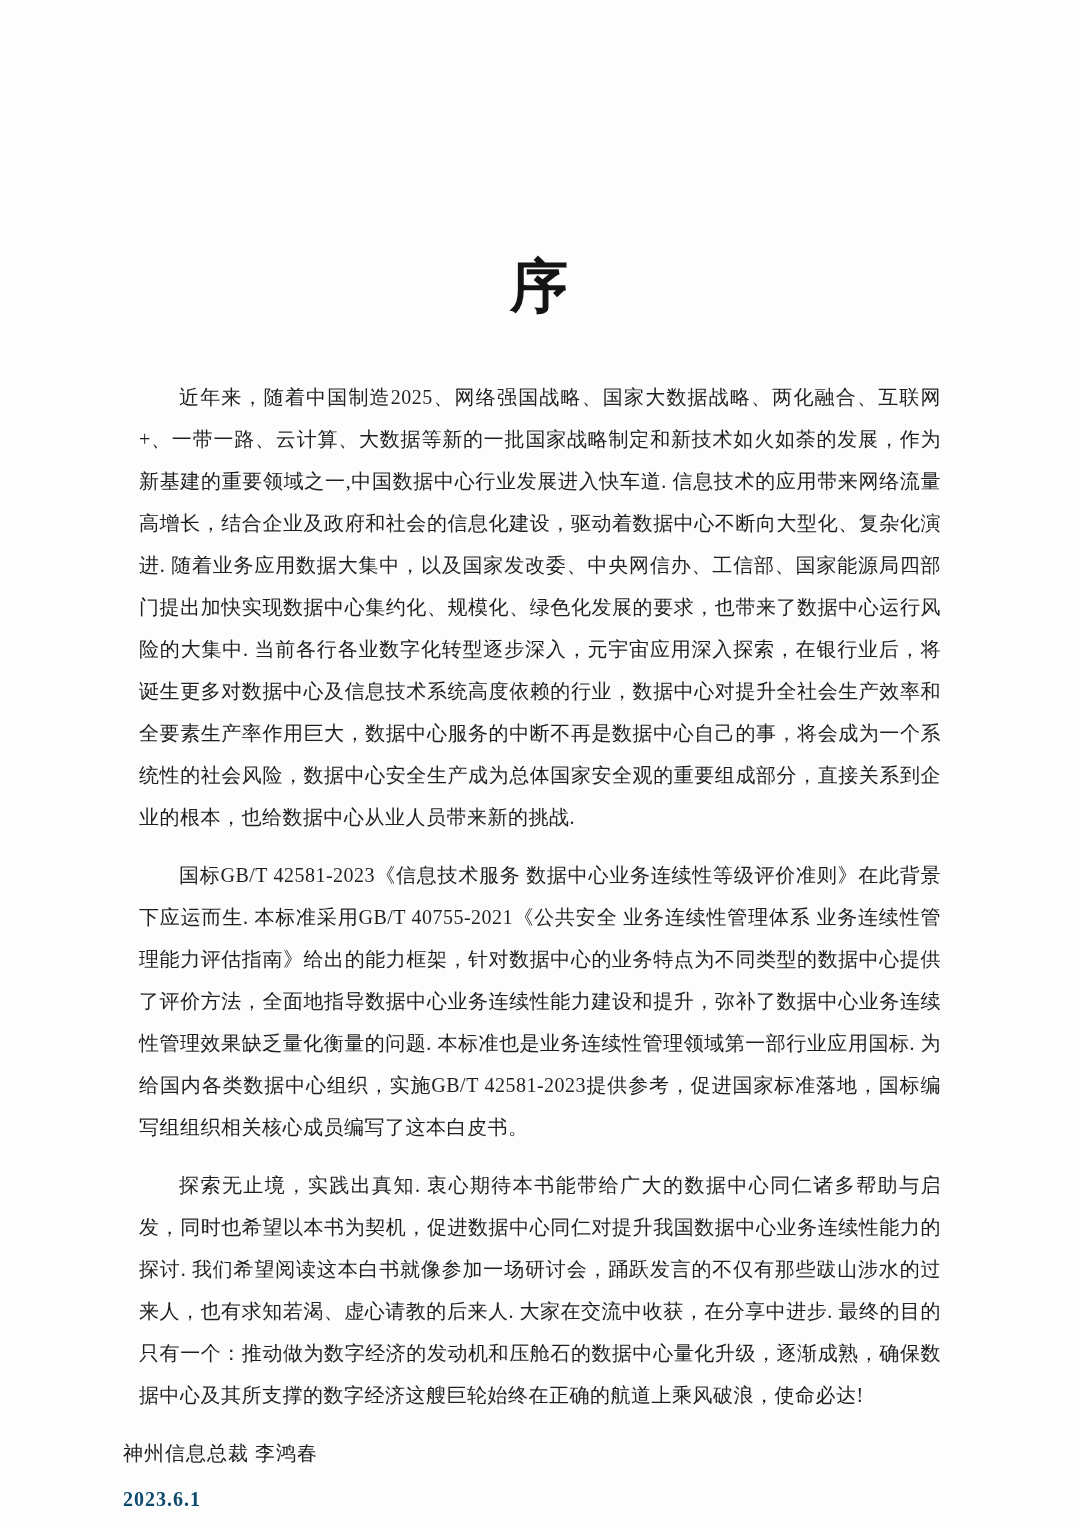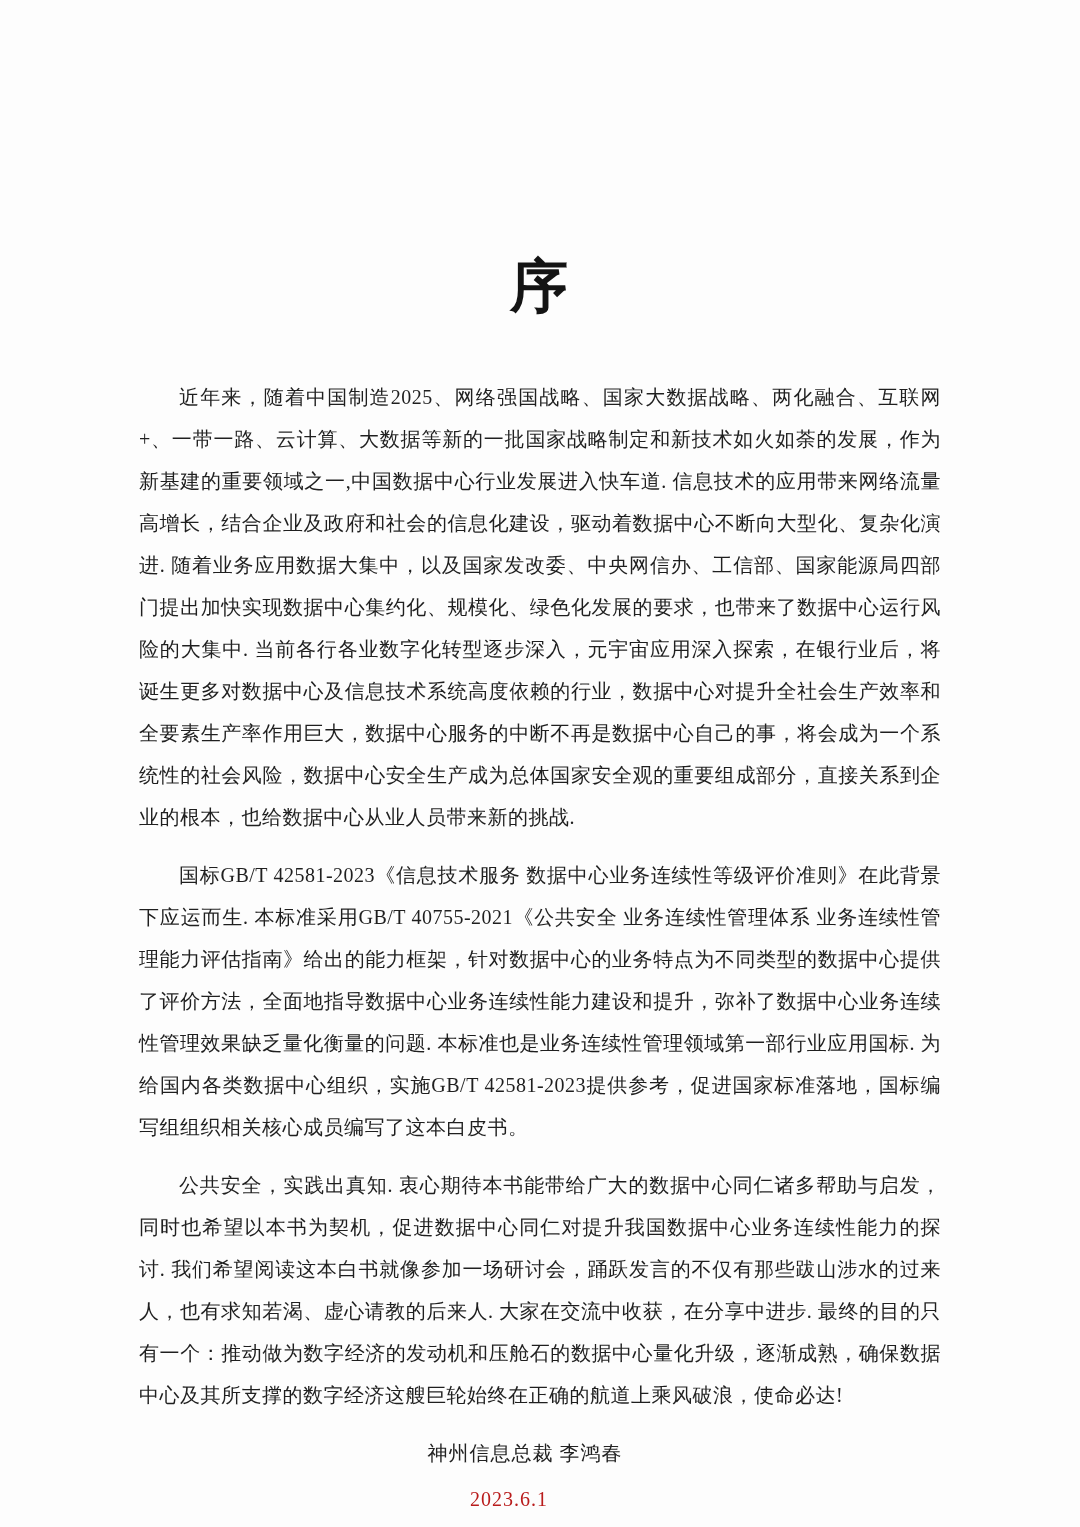--- a/index.html
+++ b/index.html
@@ -37,46 +37,47 @@
     text-align: justify;
   }
   .content p {
     margin: 16px;
     text-indent: 2em;
     letter-spacing: 0.5px;
   }
   .signature-block {
     width: 834px;
     margin: 0 auto;
-    text-align: center;
+    text-align: left;
     font-size: 20px;
     line-height: 42px;
   }
   .signature {
     margin-top: 14px;
     padding-right: 30px;
     letter-spacing: 1px;
     color: #222;
   }
   .date {
     margin-top: 4px;
     padding-right: 62px;
     letter-spacing: 1px;
-    color: #b91c1c;
+    color: #0c4a6e;
+    font-weight: bold;
   }
 </style>
 </head>
 <body>
 
 <div class="page">
   <h1 class="page-title">序</h1>
 
   <div class="content">
     <p>近年来，随着中国制造2025、网络强国战略、国家大数据战略、两化融合、互联网+、一带一路、云计算、大数据等新的一批国家战略制定和新技术如火如荼的发展，作为新基建的重要领域之一,中国数据中心行业发展进入快车道. 信息技术的应用带来网络流量高增长，结合企业及政府和社会的信息化建设，驱动着数据中心不断向大型化、复杂化演进. 随着业务应用数据大集中，以及国家发改委、中央网信办、工信部、国家能源局四部门提出加快实现数据中心集约化、规模化、绿色化发展的要求，也带来了数据中心运行风险的大集中. 当前各行各业数字化转型逐步深入，元宇宙应用深入探索，在银行业后，将诞生更多对数据中心及信息技术系统高度依赖的行业，数据中心对提升全社会生产效率和全要素生产率作用巨大，数据中心服务的中断不再是数据中心自己的事，将会成为一个系统性的社会风险，数据中心安全生产成为总体国家安全观的重要组成部分，直接关系到企业的根本，也给数据中心从业人员带来新的挑战.</p>
     <p>国标GB/T 42581-2023《信息技术服务 数据中心业务连续性等级评价准则》在此背景下应运而生. 本标准采用GB/T 40755-2021《公共安全 业务连续性管理体系 业务连续性管理能力评估指南》给出的能力框架，针对数据中心的业务特点为不同类型的数据中心提供了评价方法，全面地指导数据中心业务连续性能力建设和提升，弥补了数据中心业务连续性管理效果缺乏量化衡量的问题. 本标准也是业务连续性管理领域第一部行业应用国标. 为给国内各类数据中心组织，实施GB/T 42581-2023提供参考，促进国家标准落地，国标编写组组织相关核心成员编写了这本白皮书。</p>
-    <p>公共安全，实践出真知. 衷心期待本书能带给广大的数据中心同仁诸多帮助与启发，同时也希望以本书为契机，促进数据中心同仁对提升我国数据中心业务连续性能力的探讨. 我们希望阅读这本白书就像参加一场研讨会，踊跃发言的不仅有那些跋山涉水的过来人，也有求知若渴、虚心请教的后来人. 大家在交流中收获，在分享中进步. 最终的目的只有一个：推动做为数字经济的发动机和压舱石的数据中心量化升级，逐渐成熟，确保数据中心及其所支撑的数字经济这艘巨轮始终在正确的航道上乘风破浪，使命必达!</p>
+    <p>探索无止境，实践出真知. 衷心期待本书能带给广大的数据中心同仁诸多帮助与启发，同时也希望以本书为契机，促进数据中心同仁对提升我国数据中心业务连续性能力的探讨. 我们希望阅读这本白书就像参加一场研讨会，踊跃发言的不仅有那些跋山涉水的过来人，也有求知若渴、虚心请教的后来人. 大家在交流中收获，在分享中进步. 最终的目的只有一个：推动做为数字经济的发动机和压舱石的数据中心量化升级，逐渐成熟，确保数据中心及其所支撑的数字经济这艘巨轮始终在正确的航道上乘风破浪，使命必达!</p>
   </div>
 
   <div class="signature-block">
     <div class="signature">神州信息总裁  李鸿春</div>
     <div class="date">2023.6.1</div>
   </div>
 </div>
 
 </body></html>

